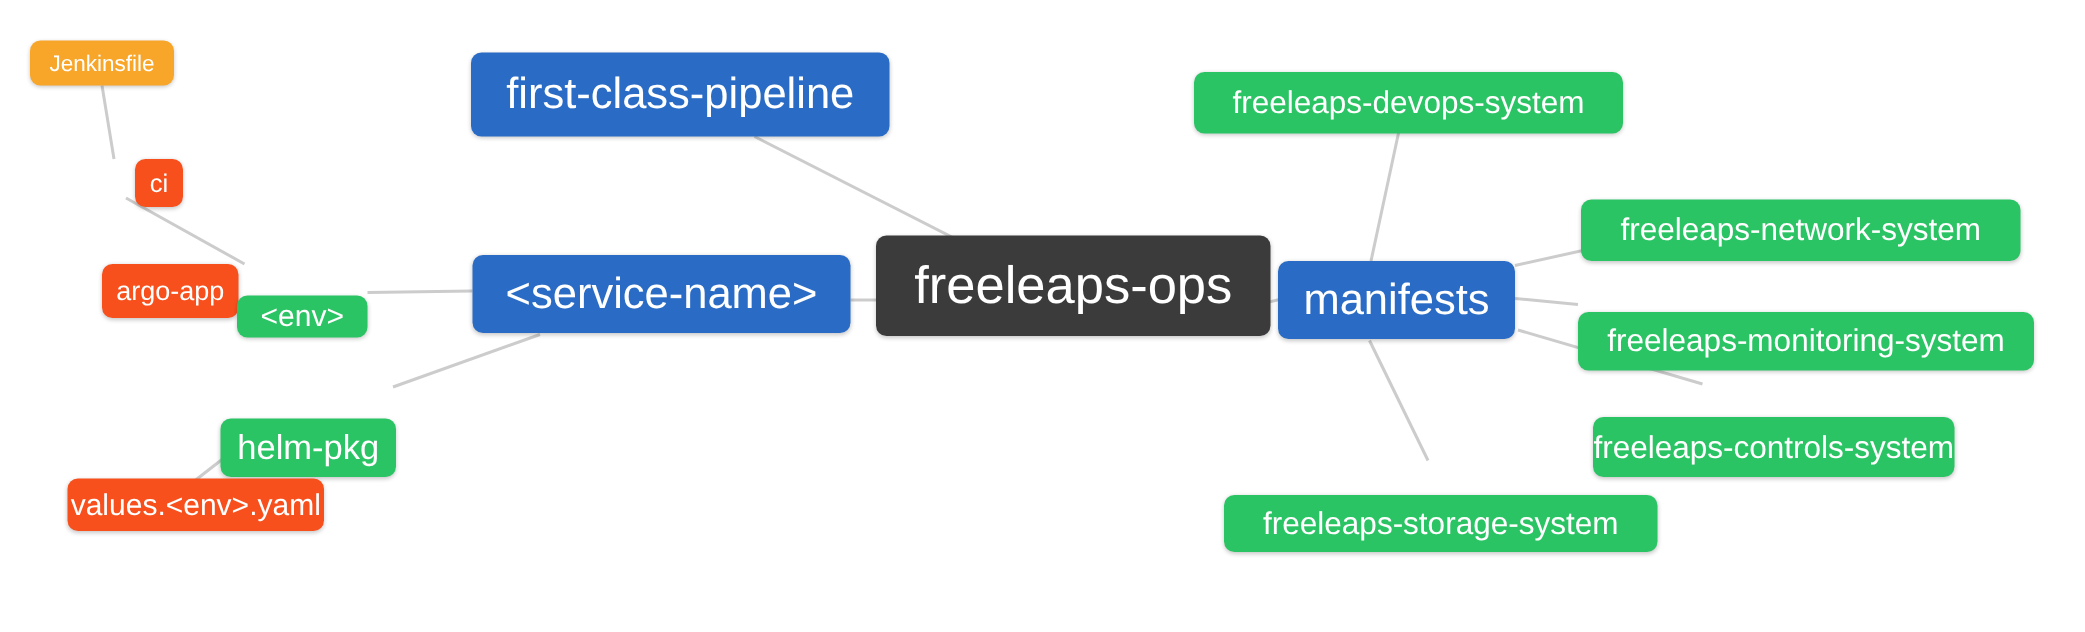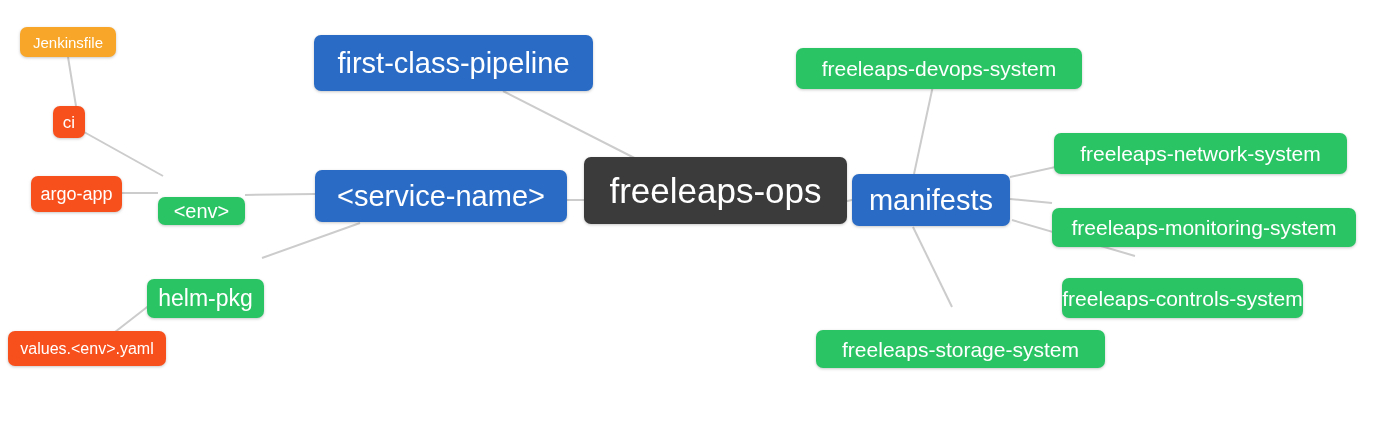--- a/index.html
+++ b/index.html
@@ -16,21 +16,21 @@
   .edges line{stroke:var(--line);stroke-width:2;fill:none;}
   .node{
     position:absolute;display:flex;align-items:center;justify-content:center;
     color:var(--text);border-radius:7px;white-space:nowrap;
     box-shadow:0 1px 3px rgba(0,0,0,.22);cursor:pointer;line-height:1;
     letter-spacing:0;
   }
   .c-blue{background:var(--blue);}
   .c-green{background:var(--green);margin-top:22px;}
   .c-orange{background:var(--orange);}
-  .c-red{background:var(--red);}
+  .c-red{background:var(--red);margin-left:37px;}
   .c-dark{background:var(--dark);}
 </style>
 </head>
 <body>
 
 <div class="canvas">
 
   <svg class="edges" width="1390" height="421" aria-hidden="true">
     <line x1="68" y1="57" x2="76" y2="106"></line>
     <line x1="84" y1="132" x2="163" y2="176"></line>
@@ -51,21 +51,21 @@
   <div class="node c-orange" style="left:20px;top:27px;width:96px;height:30px;font-size:15px">Jenkinsfile</div>
 
   <div class="node c-red" style="left:53px;top:106px;width:32px;height:32px;font-size:17px">ci</div>
 
   <div class="node c-red" style="left:31px;top:176px;width:91px;height:36px;font-size:18px">argo-app</div>
 
   <div class="node c-green" style="left:158px;top:175px;width:87px;height:28px;font-size:20px">&lt;env&gt;</div>
 
   <div class="node c-green" style="left:147px;top:257px;width:117px;height:39px;font-size:23px">helm-pkg</div>
 
-  <div class="node c-red" style="left:8px;top:331px;width:158px;height:35px;font-size:16px">values.&lt;env&gt;.yaml</div>
+  <div class="node c-red" style="left:8px;top:319px;width:171px;height:35px;font-size:20px">values.&lt;env&gt;.yaml</div>
 
   <div class="node c-blue" style="left:314px;top:35px;width:279px;height:56px;font-size:29px">first-class-pipeline</div>
 
   <div class="node c-blue" style="left:315px;top:170px;width:252px;height:52px;font-size:29px">&lt;service-name&gt;</div>
 
   <div class="node c-dark" style="left:584px;top:157px;width:263px;height:67px;font-size:35px">freeleaps-ops</div>
 
   <div class="node c-blue" style="left:852px;top:174px;width:158px;height:52px;font-size:29px">manifests</div>
 
   <div class="node c-green" style="left:796px;top:26px;width:286px;height:41px;font-size:21px">freeleaps-devops-system</div>

